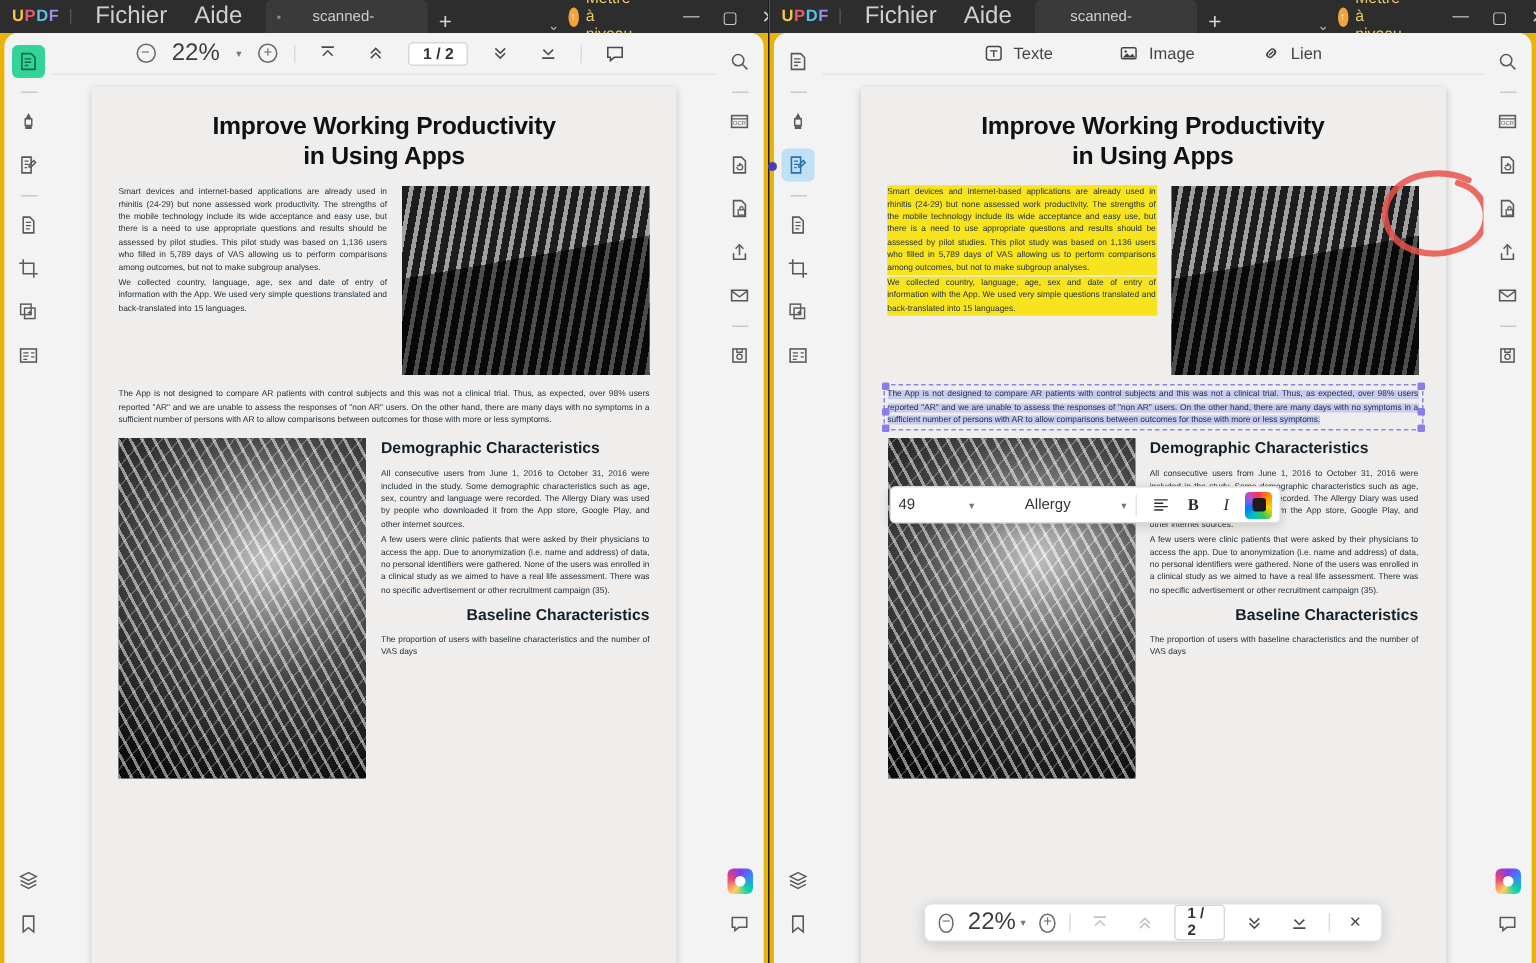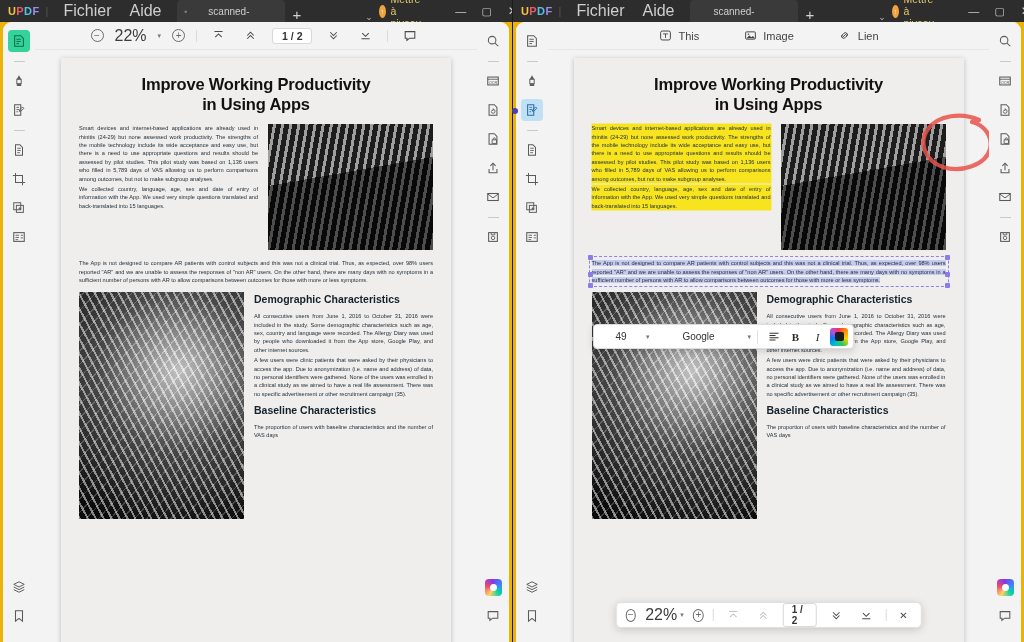--- a/index.html
+++ b/index.html
@@ -110,36 +110,36 @@
   }
   .photo.arch {
     width:165px;height:227px;
     background:
       repeating-linear-gradient(62deg, rgba(255,255,255,.50) 0 2px, rgba(0,0,0,.05) 2px 7px),
       repeating-linear-gradient(-48deg, rgba(255,255,255,.22) 0 1px, rgba(0,0,0,.12) 1px 9px),
       radial-gradient(circle at 60% 35%, #e7e7e7 0%, #555 45%, #0d0d0d 90%);
   }
   .wide { font-size:5.6px; line-height:1.5; color:#22303c; text-align:justify; margin:9px 0 8px; }
   .h2 { font-weight:bold; font-size:10.5px; color:#14202a; margin:0 0 4px; }
-  .h2.center { text-align:left; }
+  .h2.center { text-align:right; }
 
   
   .hl { background:#f7e41f; box-shadow:0 0 0 .5px #f7e41f; }
   .selbox { position:relative; outline:1px dashed #8b84e8; outline-offset:2px; }
   .selbox .sel { background:#c7cbf0; }
   .handle { position:absolute; width:5px;height:5px;background:#8b7ce8;border-radius:1px; }
 
   
   .fmtbar {
     position:absolute; left:45px; top:274px; height:25px; z-index:40;
     background:#fff; border:1px solid #dcdcdc; border-radius:4px;
     box-shadow:0 2px 7px rgba(0,0,0,.16);
     display:flex; align-items:center; padding: 0 5px; gap:3px; font-size:10px; color:#333;
   }
-  .fsize { width:44px;text-align:center;font-size:10px;color:#333; }
+  .fsize { width:44px;text-align:left;font-size:10px;color:#333; }
   .ffont { width:92px;text-align:center;font-size:10px;color:#333; }
   .fdivm { width:1px;height:14px;background:#e2e2e2;margin:0 3px; }
   .fbtn { width:19px;height:19px;display:flex;align-items:center;justify-content:center;border-radius:3px;color:#2b2b2b; }
   .fbtn.b{font-weight:bold;font-size:11px;font-family:"Liberation Serif",serif;}
   .fbtn.i{font-style:italic;font-size:11px;font-family:"Liberation Serif",serif;}
   .swatch {
     width:18px;height:18px;border-radius:3px;
     background:conic-gradient(from 0deg,#ff2d55,#ff9500,#ffd400,#34c759,#00c7be,#007aff,#af52de,#ff2d55);
     display:flex;align-items:center;justify-content:center;
   }
@@ -497,21 +497,21 @@
 
       <div class="center">
         <div class="edittoolbar">
           <div class="etb">
             <span class="glyph">
               <svg width="13" height="13" viewBox="0 0 16 16">
                   <rect x="2" y="2.5" width="12" height="11" rx="2" fill="none" stroke="currentColor" stroke-width="1.2"></rect>
                   <path d="M5 6h6M8 6v5" stroke="currentColor" stroke-width="1.1"></path>
                 </svg>
             </span>
-            <span>This</span>
+            <span>Texte</span>
           </div>
           <div class="etb">
             <span class="glyph">
               <svg width="13" height="13" viewBox="0 0 16 16">
                   <rect x="2" y="3.5" width="12" height="9" rx="1.3" fill="none" stroke="currentColor" stroke-width="1.2"></rect>
                   <circle cx="5.5" cy="6.5" r="1" fill="currentColor"></circle>
                   <path d="M3 11.5 6.5 8l2.5 2.3L11 8.5l2.5 3z" fill="currentColor"></path>
                 </svg>
             </span>
             <span>Image</span>
@@ -565,21 +565,21 @@
             <div class="inkcircle">
               <svg width="82" height="62" viewBox="0 0 82 62">
                 <path d="M63 9 C46 1, 22 4, 12 18 C2 32, 9 50, 27 56 C45 62, 70 54, 74 38 C77 25, 68 14, 56 11" fill="none" stroke="#e8524a" stroke-width="4.2" stroke-linecap="round" opacity=".85"></path>
               </svg>
             </div>
           </div>
 
           <div class="fmtbar">
             <div class="fsize">49</div>
             <div class="caret">▾</div>
-            <div class="ffont">Google</div>
+            <div class="ffont">Allergy</div>
             <div class="caret">▾</div>
             <span class="fdivm"></span>
             <div class="fbtn">
               <svg width="12" height="12" viewBox="0 0 16 16">
                   <path d="M2 3h12M2 6h8M2 9h12M2 12h8" stroke="currentColor" stroke-width="1.3"></path>
                 </svg>
             </div>
             <div class="fbtn b">B</div>
             <div class="fbtn i">I</div>
             <div class="swatch">

